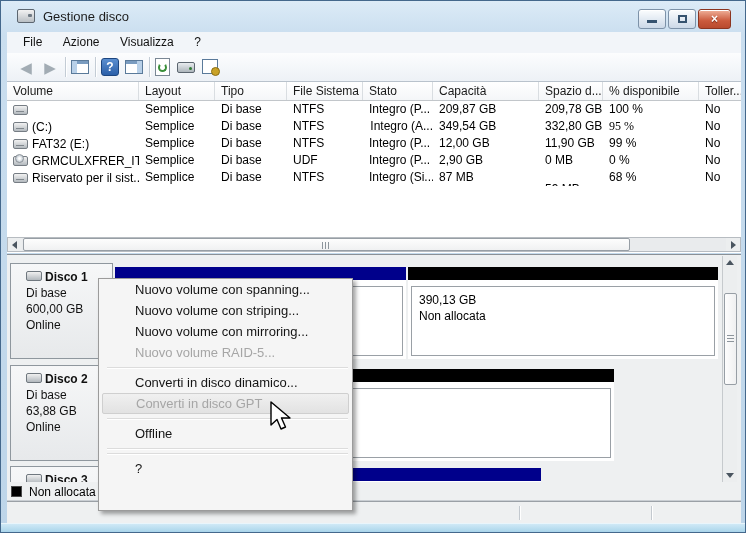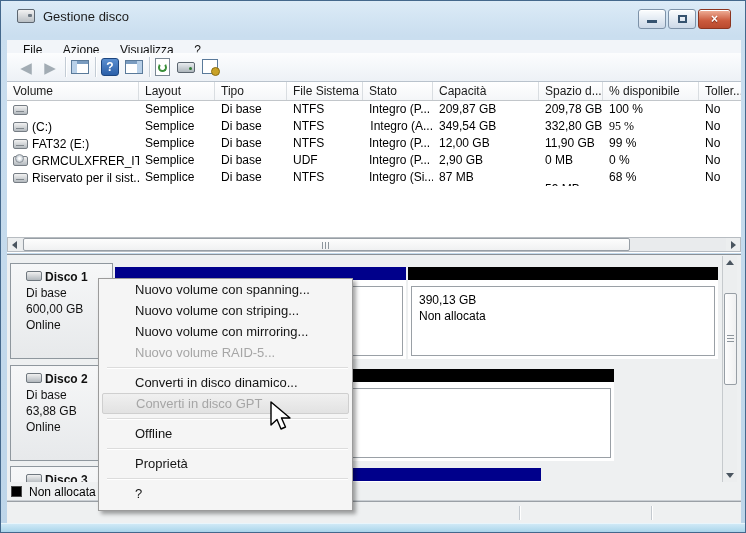--- a/index.html
+++ b/index.html
@@ -11,21 +11,21 @@
   
   .titlebar{left:0;top:0;width:614px;height:31px;border-radius:6px;}
   .title-text{left:42px;top:8px;font-size:13px;color:#1c1c1c;}
   .app-icon{left:16px;top:8px;width:18px;height:14px;background:linear-gradient(180deg,#f2f2f2,#b9bfc4);border:1px solid #5c6670;border-radius:2px;}
   .app-icon i{position:absolute;right:2px;top:4px;width:4px;height:3px;background:#6f7a84;border-radius:1px;}
   .winbtn{top:8px;height:20px;border-radius:3px;border:1px solid #7d92a8;background:linear-gradient(180deg,#fbfdfe,#ccd9e8);box-shadow:inset 0 1px 0 #fff;}
   .winbtn .dash{position:absolute;left:8px;bottom:5px;width:10px;height:3px;background:#36536f;}
   .winbtn .boxg{position:absolute;left:9px;top:5px;width:9px;height:8px;border:2px solid #36536f;background:transparent;}
   .winbtn.close{background:linear-gradient(180deg,#f0b29b,#cb5a3c 60%,#b94a2e);border-color:#8c3520;color:#fff;font-weight:bold;font-size:12px;text-align:center;line-height:18px;text-shadow:0 1px 1px #7a2a16;}
   
-  .menubar{left:6px;top:39px;width:734px;height:24px;background:#f2f5f9;border-bottom:1px solid #dfe5ec;}
+  .menubar{left:6px;top:31px;width:734px;height:24px;background:#f2f5f9;border-bottom:1px solid #dfe5ec;}
   .menu-item{display:inline-block;padding:3px 8px;font-size:12px;color:#111;}
   
   .toolbar{left:6px;top:52px;width:734px;height:29px;background:linear-gradient(180deg,#fcfdfe,#edf1f6);border-bottom:1px solid #b9c2cc;}
   .tsep{top:4px;width:1px;height:20px;background:#c3ccd5;box-shadow:1px 0 0 #fff;}
   .tbtn{top:4px;width:22px;height:21px;}
   .nav-arrow{font-size:15px;color:#a2acb4;line-height:21px;text-align:center;}
   .mini-win{top:7px;width:18px;height:14px;border:1px solid #5a7a9a;background:#fff;}
   .mini-win .side{position:absolute;top:0;bottom:0;width:5px;background:#b8d0e8;}
   .mini-win .hdr{position:absolute;left:0;right:0;top:0;height:3px;background:#7a9cc0;}
   .help-btn{top:5px;width:18px;height:18px;border-radius:3px;background:linear-gradient(180deg,#5b8fd0,#2b5fa8);border:1px solid #1d4680;color:#fff;font-weight:bold;font-size:12px;text-align:center;line-height:17px;}
@@ -305,21 +305,20 @@
     <div class="mi">Nuovo volume con spanning...</div>
     <div class="mi">Nuovo volume con striping...</div>
     <div class="mi">Nuovo volume con mirroring...</div>
     <div class="mi disabled">Nuovo volume RAID-5...</div>
     <div class="msep"></div>
     <div class="mi">Converti in disco dinamico...</div>
     <div class="mi disabled hl">Converti in disco GPT</div>
     <div class="msep"></div>
     <div class="mi">Offline</div>
     <div class="msep"></div>
-    <div class="mi">Proprietà</div>
     <div class="msep"></div>
     <div class="mi">?</div>
   </div>
 
   <svg class="abs cursor" style="left:268px;top:400px;" width="26" height="32" viewBox="0 0 26 32">
     <path d="M2,1 L2,24 L8,18.5 L12,28 L16.5,26 L12.5,17 L21,17 Z" fill="#ffffff" stroke="#000000" stroke-width="1.4" stroke-linejoin="round"></path>
   </svg>
 
 </div>
 

